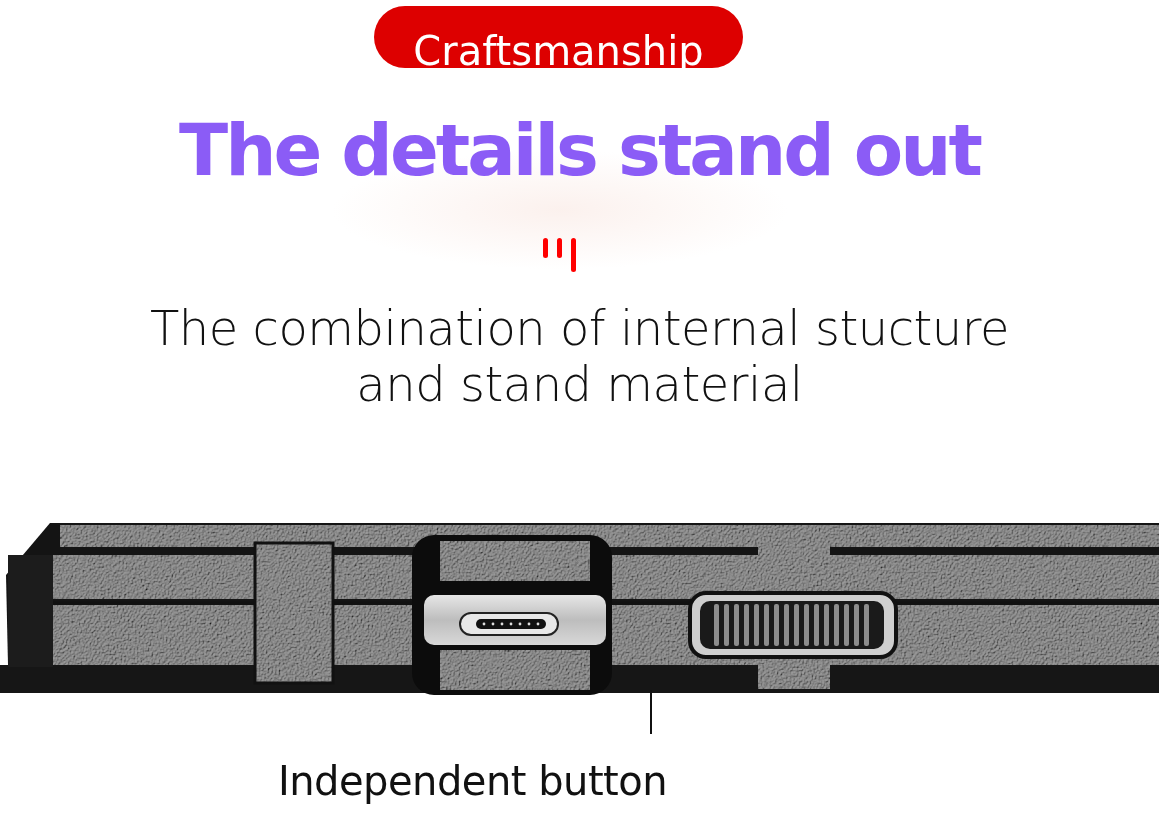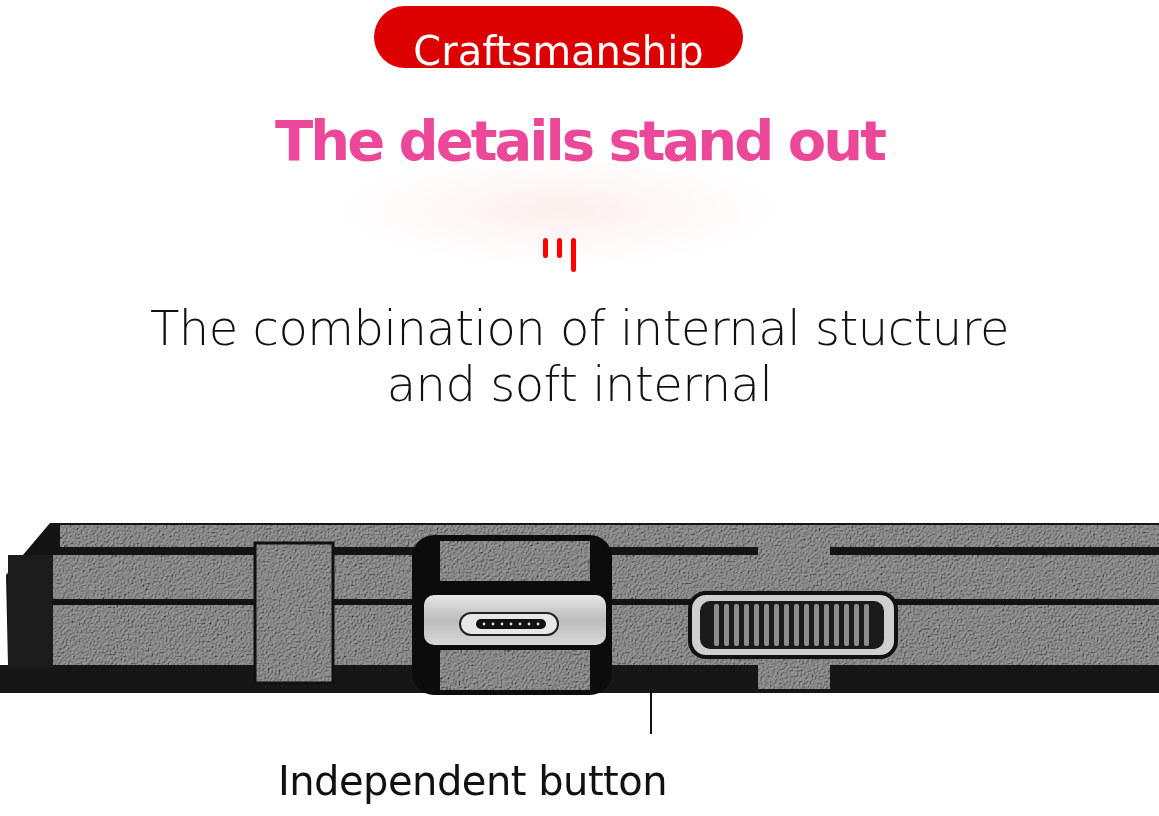--- a/index.html
+++ b/index.html
@@ -3,21 +3,21 @@
 <meta charset="utf-8">
 <style>
   html, body { margin:0; padding:0; background:#ffffff; }
   body { width:1159px; height:816px; position:relative; overflow:hidden; font-family:"Liberation Sans", "DejaVu Sans", sans-serif; }
   .glow { position:absolute; left:330px; top:150px; width:460px; height:120px; border-radius:50%;
           background:radial-gradient(ellipse at center, rgba(250,235,230,0.7) 0%, rgba(255,255,255,0) 70%); }
   .badge { position:absolute; left:374px; top:6px; width:369px; height:62px; background:#dd0000; border-radius:31px;
            display:flex; align-items:center; justify-content:center; }
   .badge span { color:#ffffff; font-size:40px; font-family:"DejaVu Sans", sans-serif; letter-spacing:0px;margin-top:28px; }
   .headline { position:absolute; left:0; top:108px; width:1159px; text-align:center; font-family:"DejaVu Sans", sans-serif;
-              font-weight:bold; font-size:56px; color:#ec4899; letter-spacing:-3px; }
+              font-weight:bold; font-size:72px; color:#8b5cf6; letter-spacing:-3px; }
   .marks { position:absolute; left:541px; top:238px; width:40px; height:36px; }
   .marks i { position:absolute; width:5px; background:#ff0000; border-radius:3px; top:0; }
   .sub { position:absolute; left:0; top:300px; width:1159px; text-align:center; font-family:"DejaVu Sans", sans-serif;
          font-size:48px; line-height:56px; color:#111; font-weight:200; letter-spacing:-0.5px; }
   .case { position:absolute; left:0; top:515px; width:1159px; height:180px; }
   .leader { position:absolute; left:650px; top:690px; width:2px; height:44px; background:#111; }
   .caption { position:absolute; left:0; top:758px; width:945px; text-align:center; font-family:"DejaVu Sans", sans-serif;
              font-size:40px; color:#111; letter-spacing:-0.5px; }
 </style>
 </head>
@@ -32,21 +32,21 @@
 <div class="headline">The details stand out</div>
 
 <div class="marks">
   <i style="left:2px; height:20px;"></i>
   <i style="left:16px; height:20px;"></i>
   <i style="left:30px; height:34px;"></i>
 </div>
 
 <div class="sub">
   <div>The combination of internal stucture</div>
-  <div>and soft internal</div>
+  <div>and stand material</div>
 </div>
 
 <svg class="case" viewBox="0 0 1159 180" xmlns="http://www.w3.org/2000/svg">
   <defs>
     <filter id="tex" x="0" y="0" width="100%" height="100%">
       <feTurbulence type="fractalNoise" baseFrequency="0.55" numOctaves="2" seed="3" result="n"></feTurbulence>
       <feDiffuseLighting in="n" lighting-color="#9a9a9a" surfaceScale="2.2" result="l">
         <feDistantLight azimuth="225" elevation="50"></feDistantLight>
       </feDiffuseLighting>
       <feComposite in="l" in2="SourceGraphic" operator="in"></feComposite>

